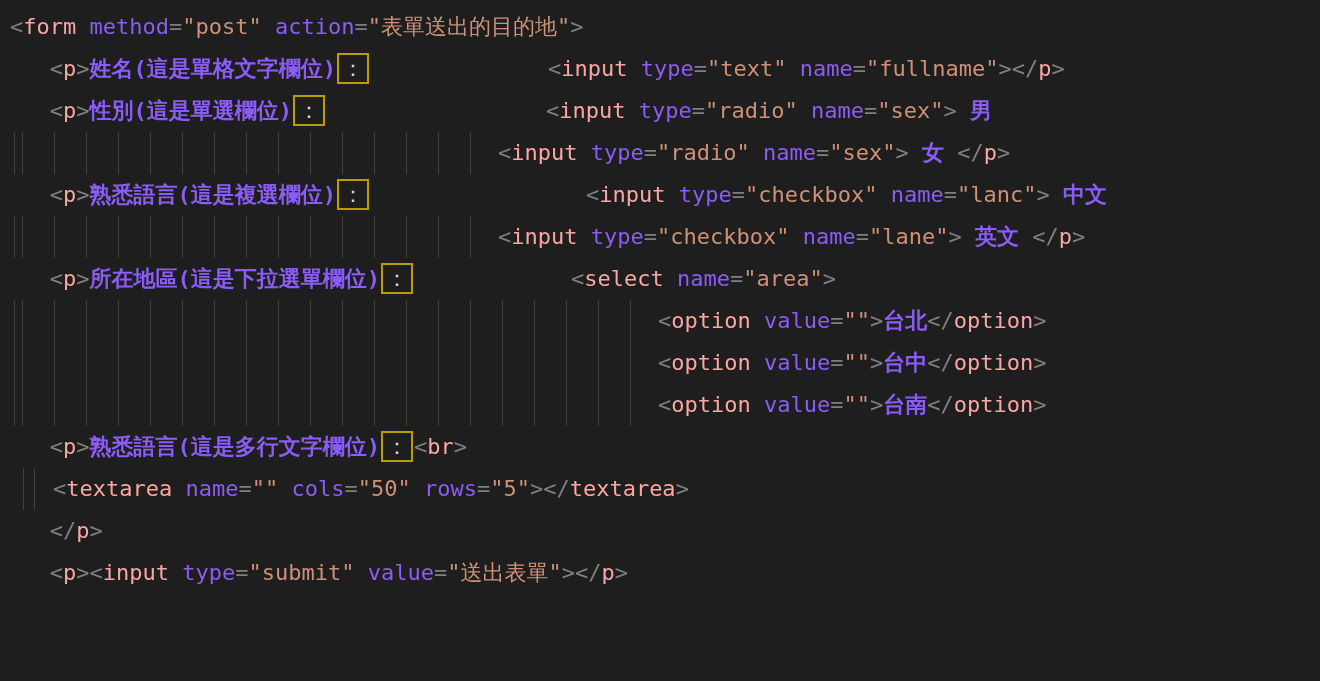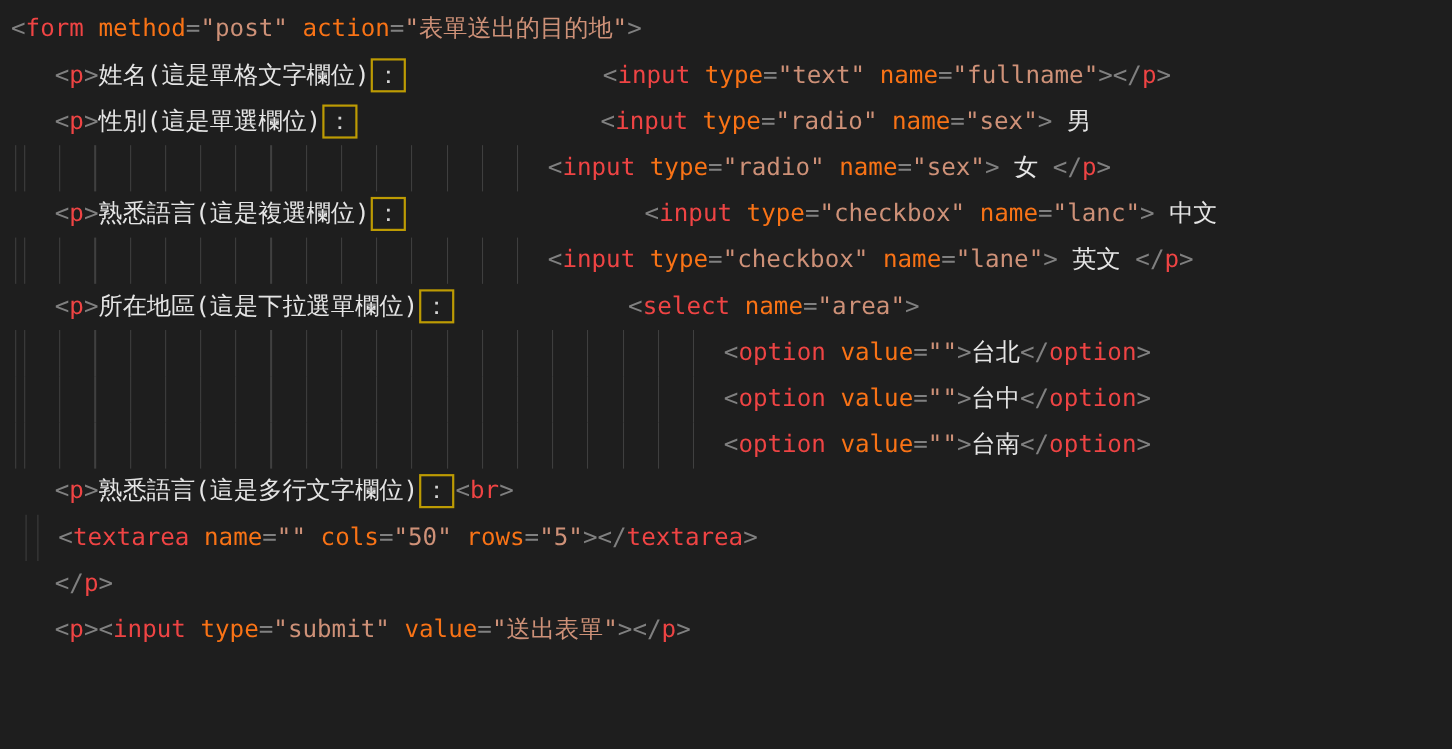--- a/index.html
+++ b/index.html
@@ -13,24 +13,24 @@
     width:100%;height:100%;
     padding:6px 0 0 10px;
     box-sizing:border-box;
     font-size:22px;
     line-height:42px;
     color:#d4d4d4;
     cursor:text;
   }
   .line{white-space:pre;height:42px;}
   .tok-p{color:#808080;}
-  .tok-t{color:#ef4444;}
-  .tok-a{color:#f97316;}
+  .tok-t{color:#fca5a5;}
+  .tok-a{color:#8b5cf6;}
   .tok-s{color:#ce9178;}
-  .tok-x{color:#e5e5e5;}
+  .tok-x{color:#8b5cf6;font-weight:bold;}
   .tok-c{
     color:#d4d4d4;
     border:2px solid #bd9b03;
     padding:1px 3px;
     margin:0 1px;
   }
   .g,.sp{display:inline-block;height:42px;vertical-align:top;}
   .g{
     background-image:repeating-linear-gradient(to right,#404040 0 1px,transparent 1px 32px);
     background-position:12px 0;

